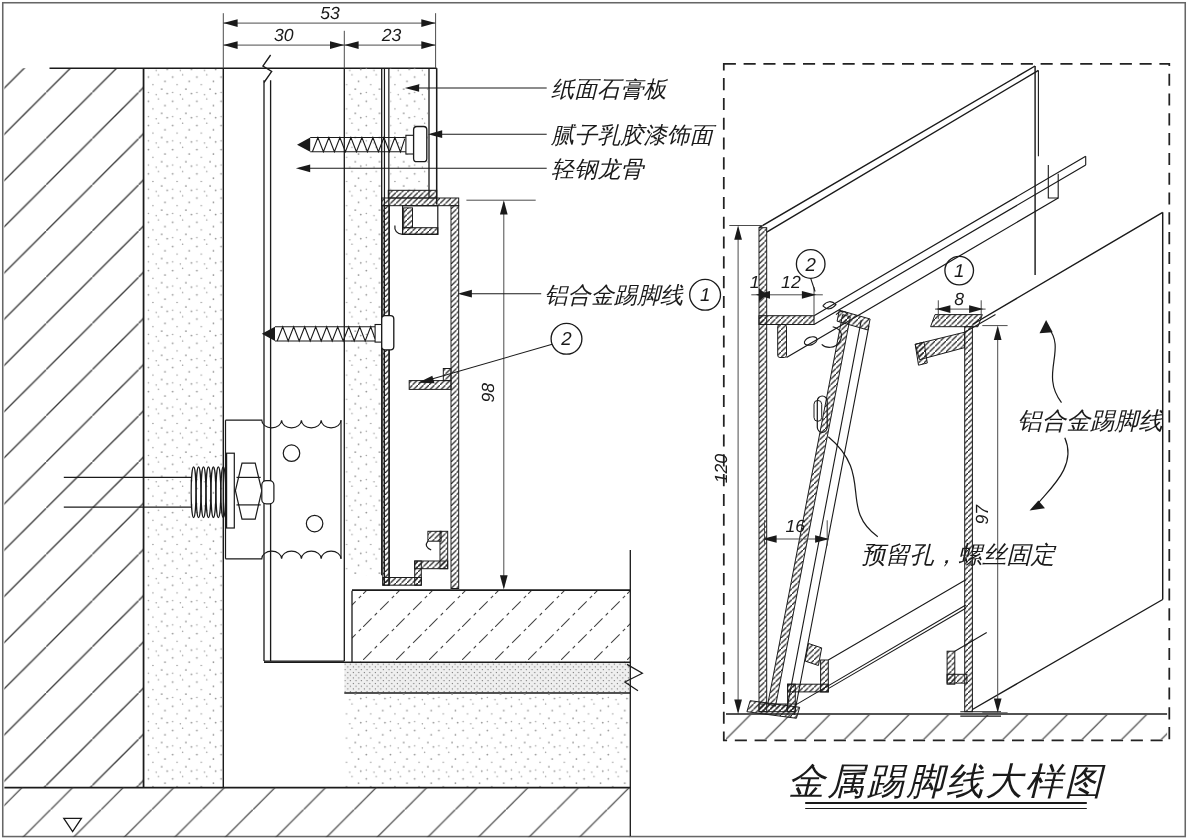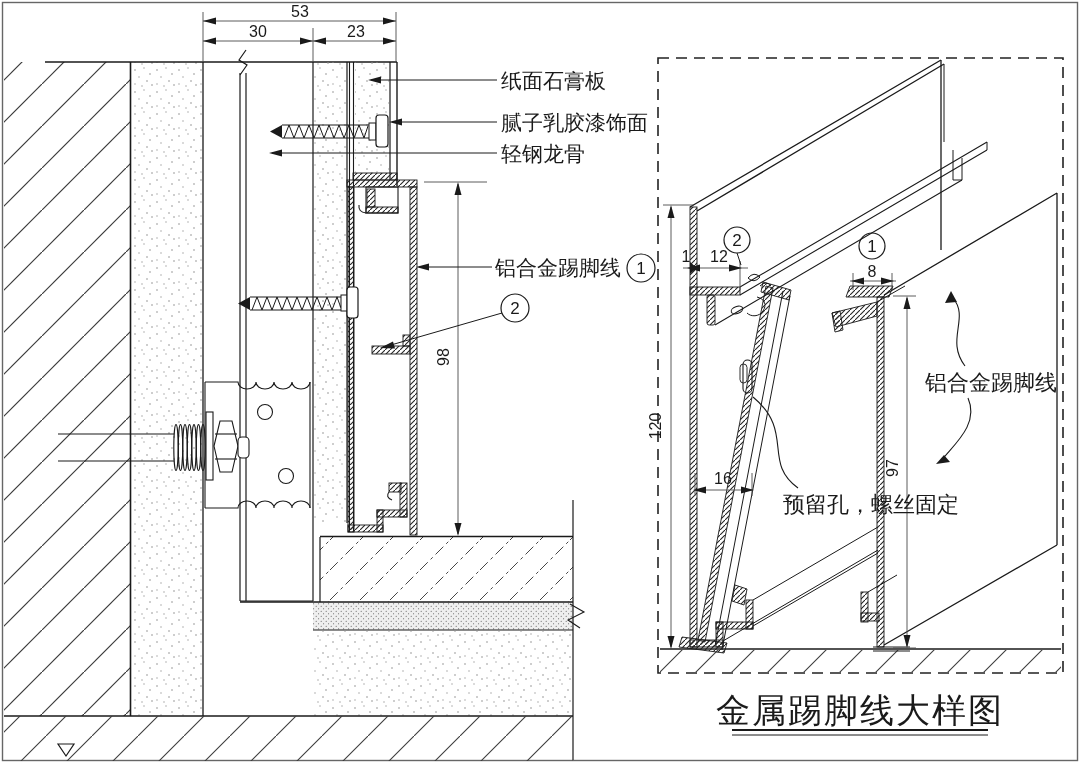--- a/index.html
+++ b/index.html
@@ -1,17 +1,17 @@
 <!DOCTYPE html>
 <html><head>
 <meta charset="utf-8">
 <style>
   html,body{margin:0;padding:0;background:#fff;}
   .sheet{position:relative;width:1080px;height:764px;background:#fff;overflow:hidden;
-         font-family:"Liberation Sans","DejaVu Sans",sans-serif;}
+         font-family:"Liberation Sans","DejaVu Sans",sans-serif;font-style:italic;}
   svg{position:absolute;left:0;top:0;}
   text{fill:#1a1a1a;}
   .dimtxt{font-size:16px;}
   .lbltxt{font-size:21px;}
   .lbltxt2{font-size:22px;}
   .callout{font-size:17px;}
   .titletxt{font-size:34px;letter-spacing:2px;}
 </style>
 </head>
 <body>

